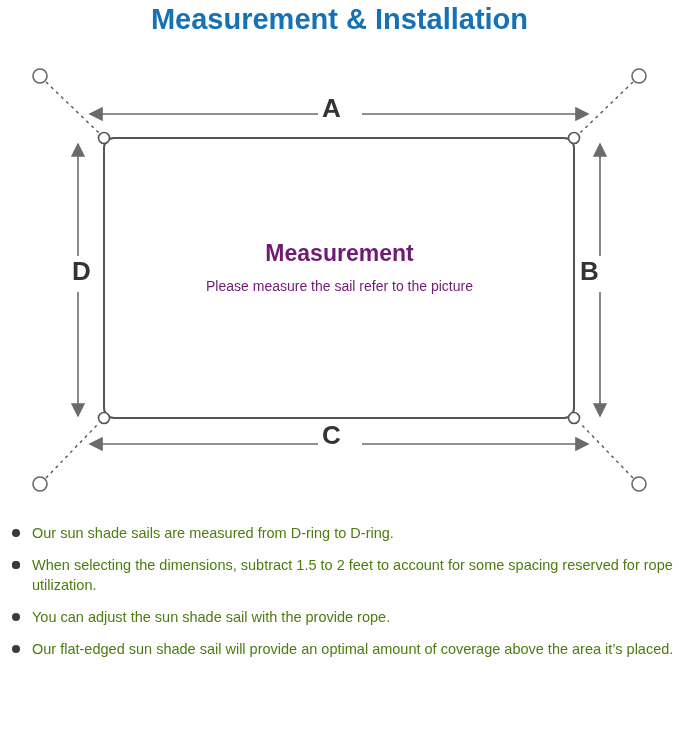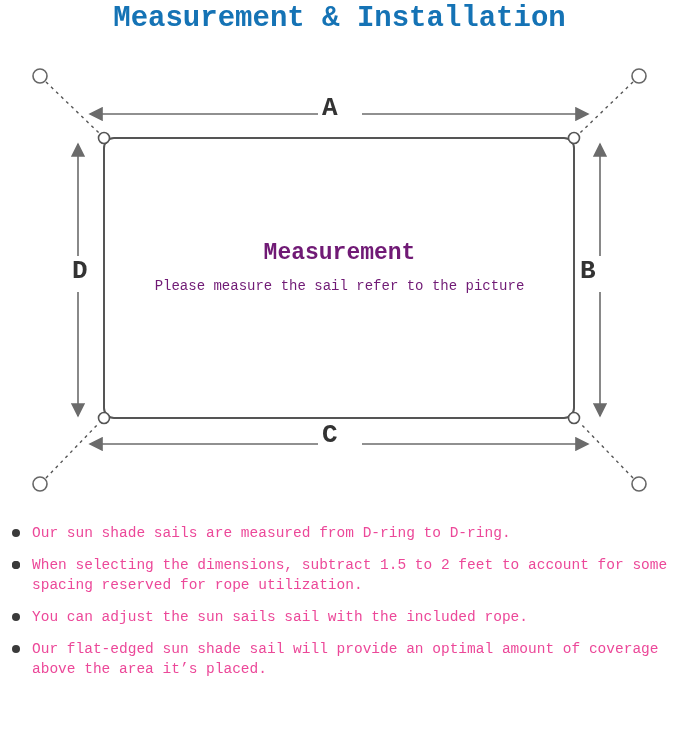--- a/index.html
+++ b/index.html
@@ -11,21 +11,20 @@
     height: 739px;
     background: #ffffff;
     font-family: "Liberation Sans", sans-serif;
     color: #333333;
     overflow: hidden;
   }
   .page {
     position: relative;
     width: 679px;
     height: 739px;
-    font-family: Liberation Mono, monospace;
   }
   .title {
     position: absolute;
     top: 0px;
     left: 0;
     width: 679px;
     text-align: center;
     font-size: 29px;
     font-weight: bold;
     color: #1573b5;
@@ -74,21 +73,21 @@
     top: 523px;
     left: 0px;
     width: 679px;
   }
   .note {
     position: relative;
     padding-left: 32px;
     margin-bottom: 12px;
     font-size: 14.5px;
     line-height: 20px;
-    color: #ec4899;
+    color: #4d7c0f;
   }
   .note .bullet {
     position: absolute;
     left: 12px;
     top: 6px;
     width: 8px;
     height: 8px;
     border-radius: 50%;
     background: #3a3a3a;
   }
@@ -158,21 +157,21 @@
     </div>
     <div class="note">
       <span class="bullet"></span>
     </div>
     <div class="note">
       <span class="bullet"></span>
       <span>When selecting the dimensions, subtract 1.5 to 2 feet to account for some spacing reserved for rope utilization.</span>
     </div>
     <div class="note">
       <span class="bullet"></span>
-      <span>You can adjust the sun sails sail with the included rope.</span>
+      <span>You can adjust the sun shade sail with the provide rope.</span>
     </div>
     <div class="note">
       <span class="bullet"></span>
       <span>Our flat-edged sun shade sail will provide an optimal amount of coverage above the area it’s placed.</span>
     </div>
   </div>
 
 </div>
 
 </body></html>

